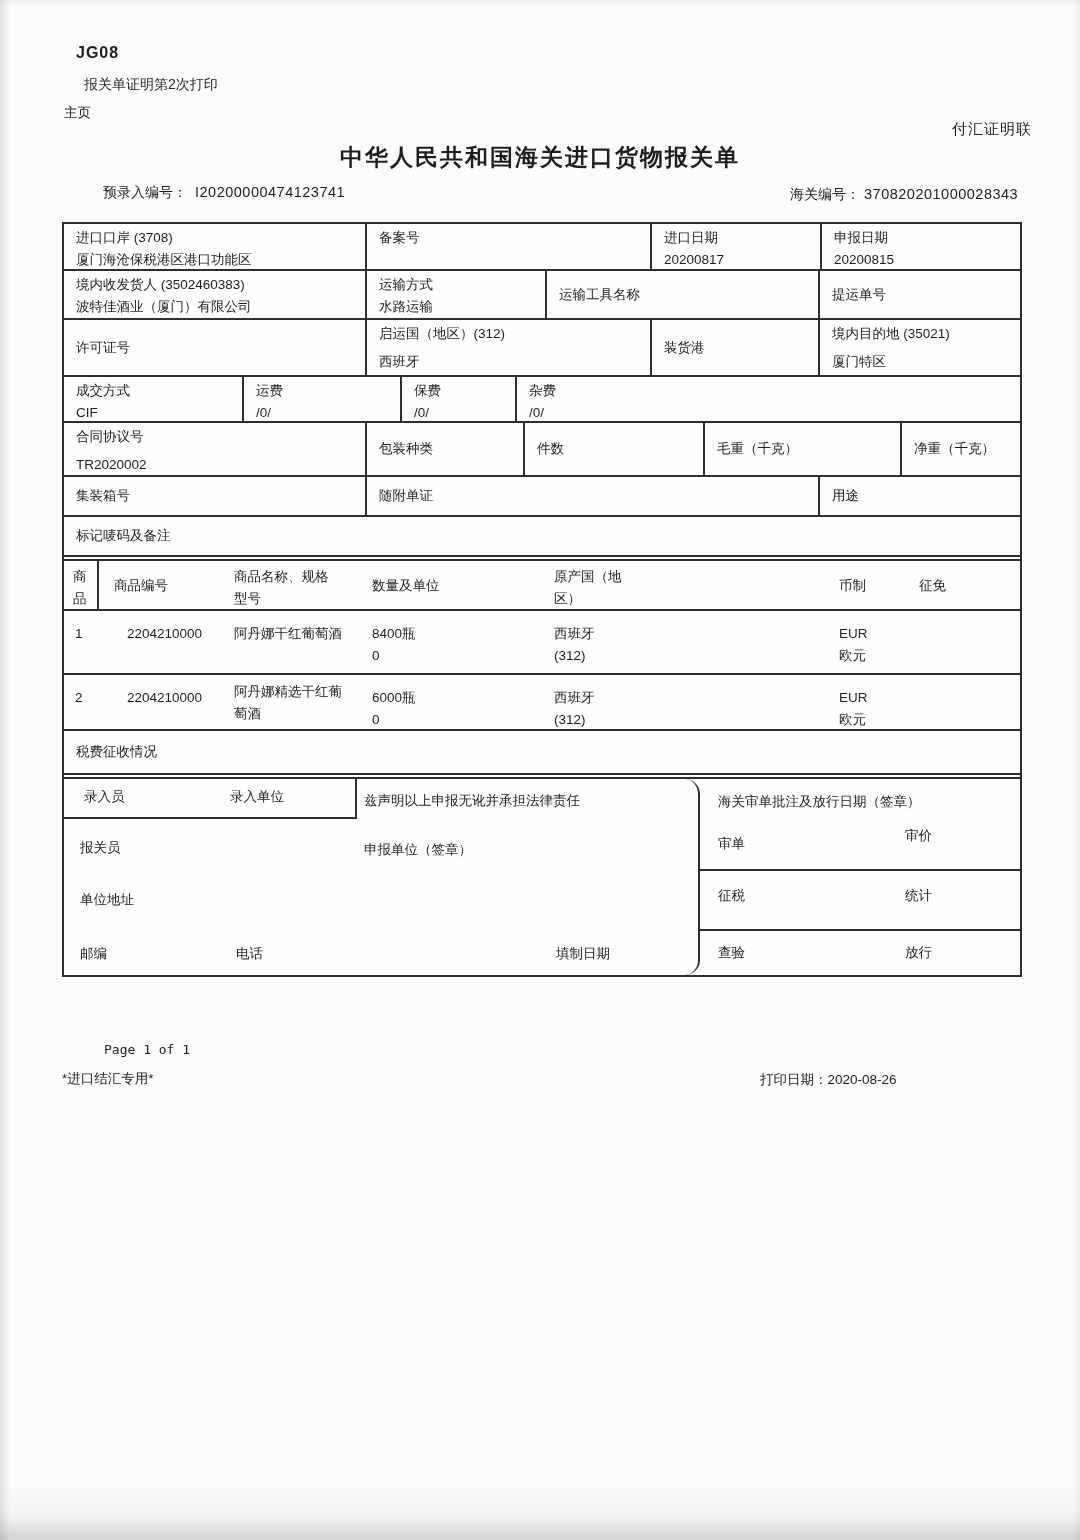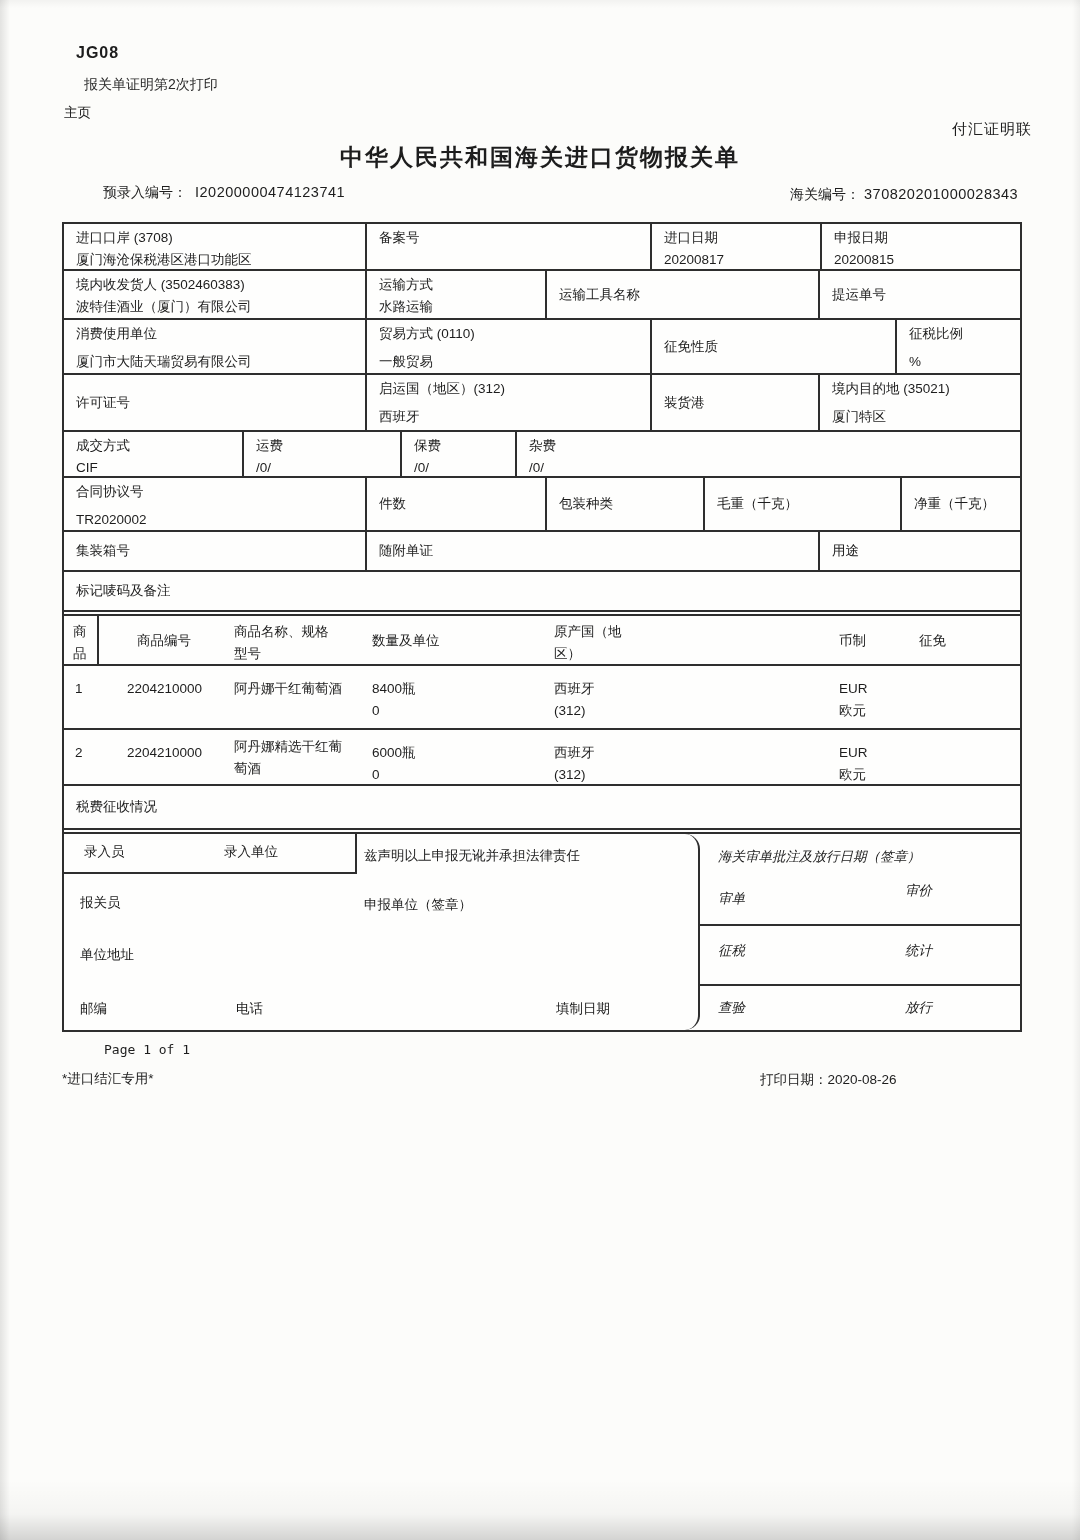--- a/index.html
+++ b/index.html
@@ -55,21 +55,21 @@
   
   .gcell{box-sizing:border-box;overflow:hidden;font-size:13.5px;line-height:22px;}
   .ghead .gcell{padding-top:5px;}
   .grow .gcell{padding-top:12px;}
   .wrapbox{display:inline-block;vertical-align:top;}
   
   .bottom{display:flex;}
   .b-left{position:relative;width:636px;border-right:2px solid var(--bd);box-sizing:border-box;font-size:13.5px;border-radius:15px;}
   .b-right{position:relative;flex:1;font-size:13.5px;}
   .entry-box{position:absolute;left:0;top:0;width:293px;height:40px;border-right:2px solid var(--bd);border-bottom:2px solid var(--bd);box-sizing:border-box;}
-  .rcell{position:relative;box-sizing:border-box;border-bottom:2px solid var(--bd);font-style:italic;}
+  .rcell{position:relative;box-sizing:border-box;border-bottom:2px solid var(--bd);}
   .rcell:last-child{border-bottom:none;}
   
   .page-ind{left:104px;top:1042px;font-size:13px;font-family:"DejaVu Sans Mono","Liberation Mono",monospace;}
   .footer-left{left:62px;top:1070px;font-size:13.5px;}
   .print-date{left:760px;top:1071px;font-size:13.5px;}
 </style>
 </head>
 <body>
 
 <div class="page">
@@ -118,37 +118,20 @@
         <span class="val">水路运输</span>
       </div>
       <div class="cell" style="flex:0 0 273px;justify-content:center;padding-top:0">
         <span class="lbl">运输工具名称</span>
       </div>
       <div class="cell" style="flex:1;justify-content:center;padding-top:0">
         <span class="lbl">提运单号</span>
       </div>
     </div>
 
-    <div class="row gap" style="height:55px">
-      <div class="cell" style="flex:0 0 303px">
-        <span class="lbl">消费使用单位</span>
-        <span class="val">厦门市大陆天瑞贸易有限公司</span>
-      </div>
-      <div class="cell" style="flex:0 0 285px">
-        <span class="lbl">贸易方式 (0110)</span>
-        <span class="val">一般贸易</span>
-      </div>
-      <div class="cell vc" style="flex:0 0 245px">
-        <span class="lbl">征免性质</span>
-      </div>
-      <div class="cell" style="flex:1">
-        <span class="lbl">征税比例</span>
-        <span class="val">%</span>
-      </div>
-    </div>
 
     <div class="row gap" style="height:57px">
       <div class="cell vc" style="flex:0 0 303px">
         <span class="lbl">许可证号</span>
       </div>
       <div class="cell" style="flex:0 0 285px">
         <span class="lbl">启运国（地区）(312)</span>
         <span class="val">西班牙</span>
       </div>
       <div class="cell vc" style="flex:0 0 168px">
@@ -177,25 +160,25 @@
         <span class="lbl">杂费</span>
         <span class="val">/0/</span>
       </div>
     </div>
 
     <div class="row gap" style="height:54px">
       <div class="cell" style="flex:0 0 303px">
         <span class="lbl">合同协议号</span>
         <span class="val">TR2020002</span>
       </div>
+      <div class="cell vc" style="flex:0 0 158px">
+        <span class="lbl">包装种类</span>
+      </div>
       <div class="cell vc" style="flex:0 0 180px">
         <span class="lbl">件数</span>
-      </div>
-      <div class="cell vc" style="flex:0 0 158px">
-        <span class="lbl">包装种类</span>
       </div>
       <div class="cell vc" style="flex:0 0 197px">
         <span class="lbl">毛重（千克）</span>
       </div>
       <div class="cell vc" style="flex:1">
         <span class="lbl">净重（千克）</span>
       </div>
     </div>
 
     <div class="row" style="height:40px">
@@ -215,21 +198,21 @@
         <span class="lbl">标记唛码及备注</span>
       </div>
     </div>
 
     <div class="hr-double"></div>
 
     <div class="row ghead" style="height:50px">
       <div class="gcell" style="width:35px;padding-left:9px;border-right:2px solid var(--bd)">
         <span class="wrapbox" style="max-width:30px">商品序号</span>
       </div>
-      <div class="gcell" style="width:103px;padding-left:38px;padding-top:14px">
+      <div class="gcell" style="width:103px;padding-left:15px;padding-top:14px">
         <span>商品编号</span>
       </div>
       <div class="gcell" style="width:140px;padding-left:32px">
         <span class="wrapbox" style="max-width:104px">商品名称、规格型号</span>
       </div>
       <div class="gcell" style="width:170px;padding-left:30px;padding-top:14px">
         <span>数量及单位</span>
       </div>
       <div class="gcell" style="width:270px;padding-left:42px">
         <span class="wrapbox" style="max-width:80px">原产国（地区）</span>
@@ -289,21 +272,21 @@
         <span class="lbl">税费征收情况</span>
       </div>
     </div>
 
     <div class="hr-double"></div>
 
     <div class="bottom" style="height:196px">
       <div class="b-left">
         <div class="entry-box">
           <span class="abs" style="left:20px;top:9px">录入员</span>
-          <span class="abs" style="left:160px;top:9px">录入单位</span>
+          <span class="abs" style="left:166px;top:9px">录入单位</span>
         </div>
         <span class="abs" style="left:300px;top:13px">兹声明以上申报无讹并承担法律责任</span>
         <span class="abs" style="left:16px;top:60px">报关员</span>
         <span class="abs" style="left:300px;top:62px">申报单位（签章）</span>
         <span class="abs" style="left:16px;top:112px">单位地址</span>
         <span class="abs" style="left:16px;top:166px">邮编</span>
         <span class="abs" style="left:172px;top:166px">电话</span>
         <span class="abs" style="left:492px;top:166px">填制日期</span>
       </div>
       <div class="b-right">

